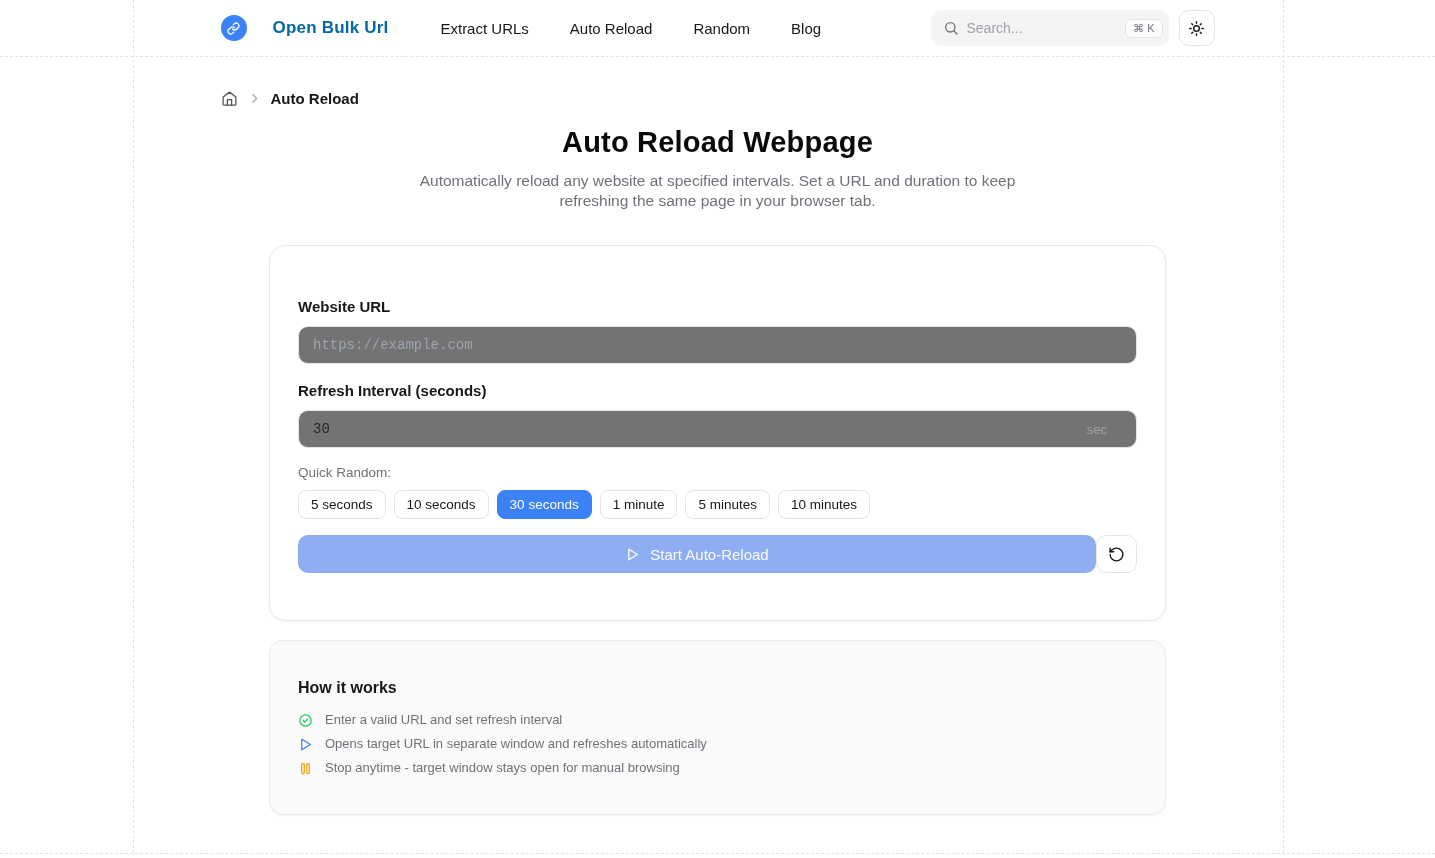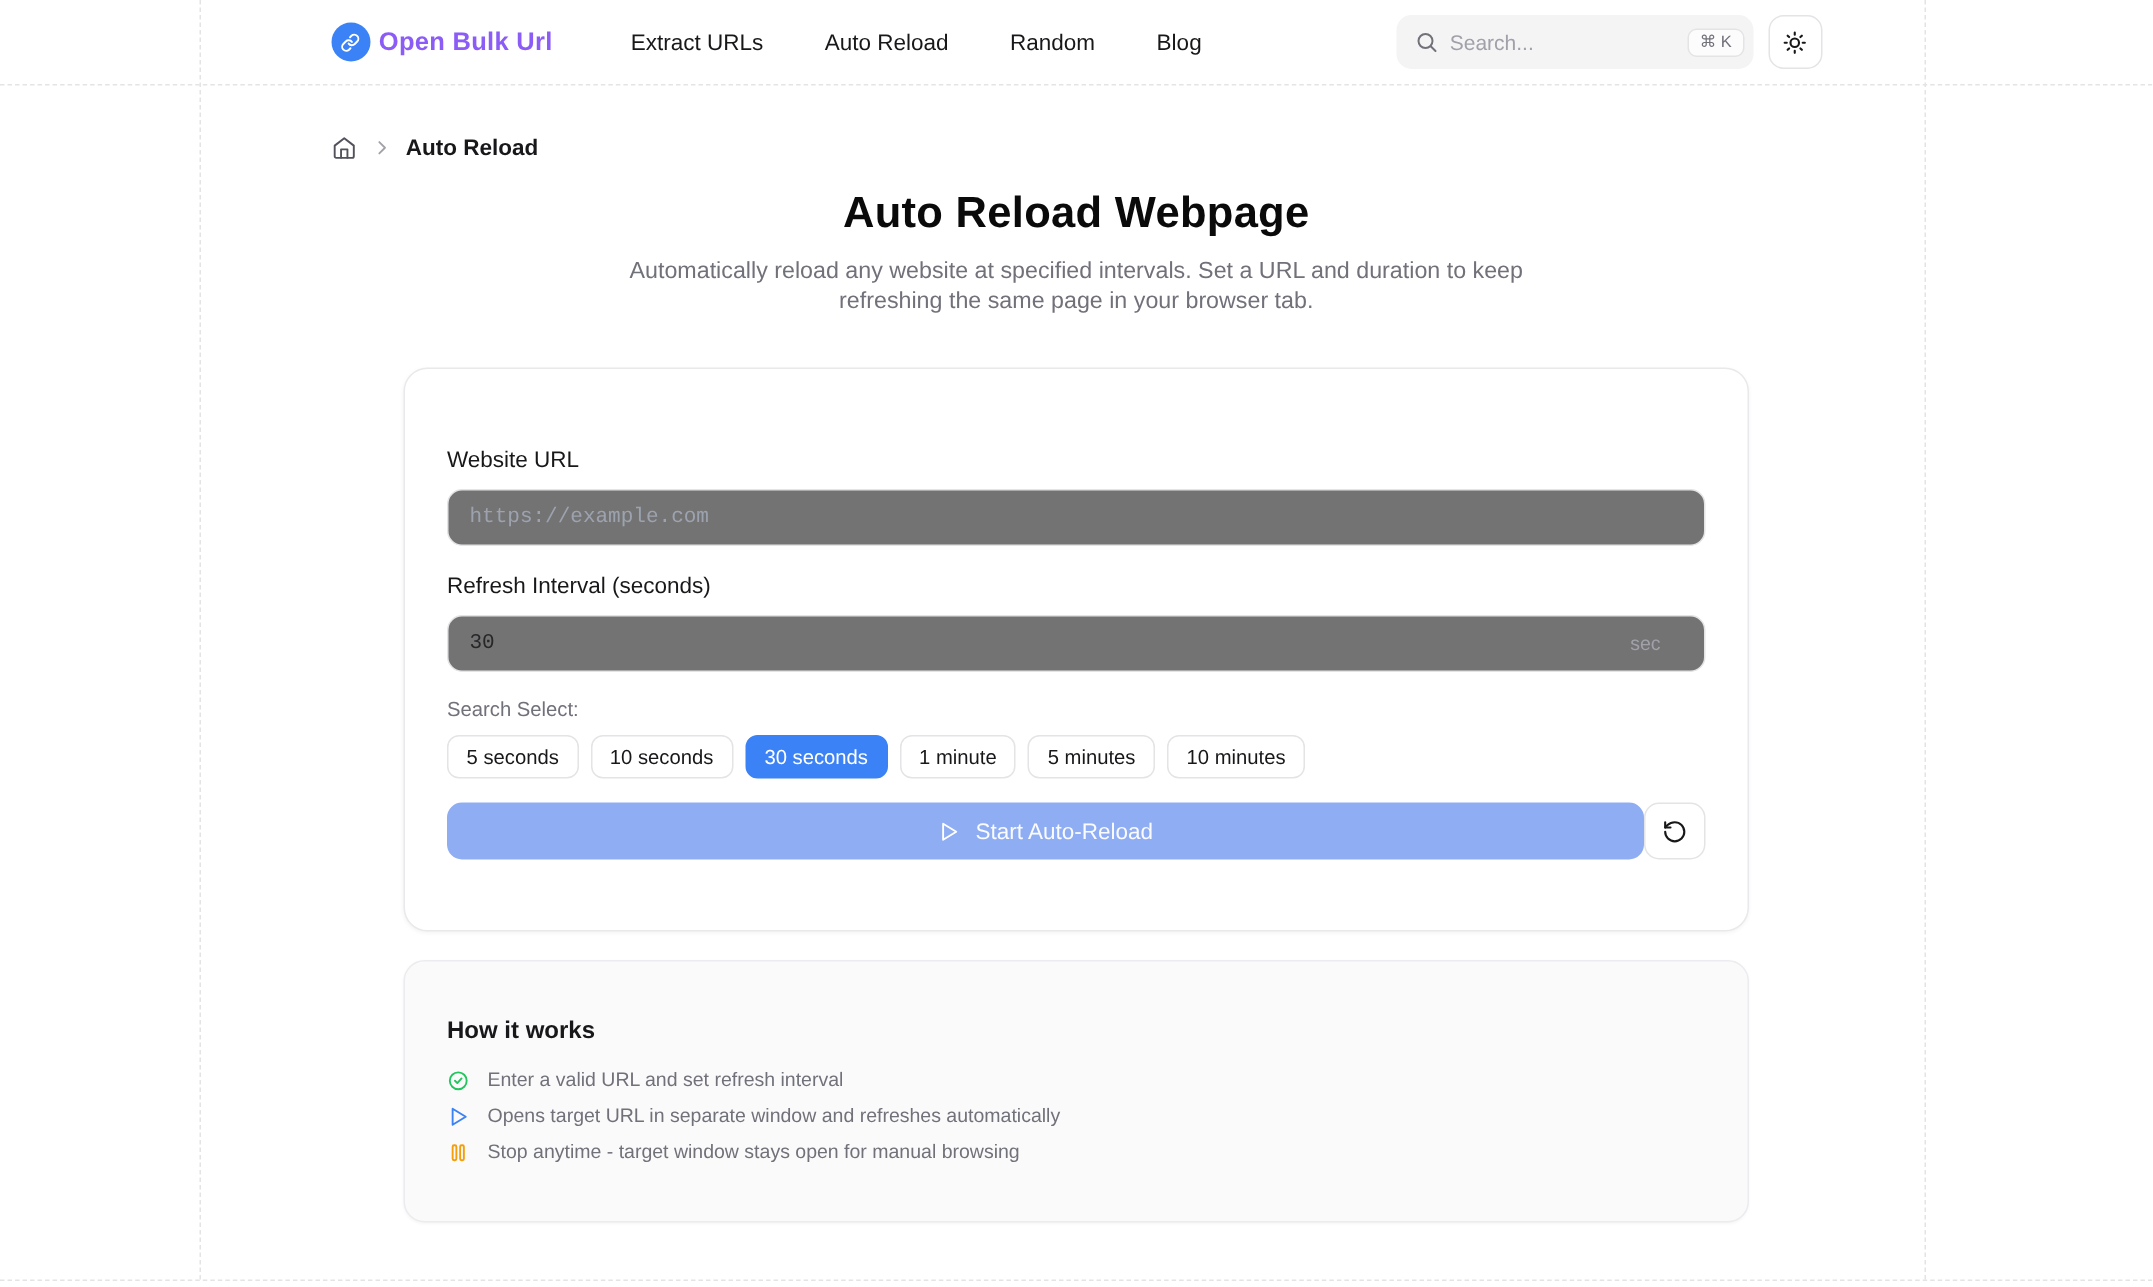--- a/index.html
+++ b/index.html
@@ -10,21 +10,21 @@
   
   .rule-v { position:absolute; top:0; height:853px; width:0; border-left:1px dashed #e4e4e7; z-index:0; }
   .rule-v.left { left:133px; }
   .rule-v.right { left:1283px; }
   .rule-h-bottom { position:absolute; top:853px; left:0; width:1435px; border-top:1px dashed #e4e4e7; }
 
   
   header { position:relative; height:57px; border-bottom:1px dashed #e4e4e7; z-index:1; }
   .container { width:1150px; margin:0 auto; padding:0 78px; }
   .header-inner { display:flex; align-items:center; height:56px; }
-  .logo { display:flex; align-items:center; gap:6px; text-decoration:none; color:#8b5cf6; cursor:pointer; }
+  .logo { display:flex; align-items:center; gap:26px; text-decoration:none; color:#0369a1; cursor:pointer; }
   .logo-badge { width:26px; height:26px; border-radius:50%; background:#3b82f6; display:flex; align-items:center; justify-content:center; flex:0 0 auto; }
   .brand { font-size:17px; font-weight:700; letter-spacing:.2px; }
   nav.main-nav { display:flex; gap:41px; margin-left:52px; }
   .nav-link { font-size:15px; color:#18181b; text-decoration:none; cursor:pointer; }
   .search-box { margin-left:auto; width:238px; height:36px; background:#f4f4f5; border-radius:10px; display:flex; align-items:center; gap:8px; padding:0 6px 0 12px; cursor:text; }
   .search-box .ph { font-size:14px; color:#a1a1aa; flex:1; }
   .kbd { font-size:11px; color:#71717a; background:#fcfcfd; border:1px solid #e4e4e7; border-radius:6px; padding:3px 7px; line-height:1; white-space:nowrap; }
   .theme-btn { margin-left:10px; width:36px; height:36px; border-radius:10px; border:1px solid #e4e4e7; background:#fff; display:flex; align-items:center; justify-content:center; cursor:pointer; }
 
   main { position:relative; z-index:1; }
@@ -35,21 +35,21 @@
   .breadcrumb .sep { display:flex; color:#a1a1aa; }
   .breadcrumb .current { font-size:15px; font-weight:600; color:#18181b; }
 
   
   .hero { text-align:center; margin-top:19px; }
   .hero h1 { font-size:29px; font-weight:700; color:#0a0a0a; letter-spacing:.2px; }
   .hero p { margin:12px auto 0; max-width:620px; font-size:15.5px; line-height:20px; color:#71717a; }
 
   
   .card { width:897px; margin:34px auto 0; background:#fff; border:1px solid #e9e9ec; border-radius:16px; box-shadow:0 1px 3px rgba(0,0,0,.05); padding:52px 28px 47px; }
-  .field-label { display:block; font-size:15px; font-weight:400; color:#18181b; margin-bottom:11px; }
+  .field-label { display:block; font-size:15px; font-weight:700; color:#18181b; margin-bottom:11px; }
   .text-input { width:100%; height:38px; border:1px solid #e4e4e7; border-radius:10px; padding:0 14px; font-family:"Liberation Mono","DejaVu Sans Mono",monospace; font-size:14px; color:#27272a; outline:none; background:#737373; }
   .text-input::placeholder { color:#9ca3af; }
   .group-interval { margin-top:18px; }
   .interval-wrap { position:relative; }
   .interval-wrap .unit { position:absolute; right:30px; top:50%; transform:translateY(-50%); font-size:13px; color:#a1a1aa; }
   .quick { margin-top:17px; }
   .quick-label { font-size:13.5px; color:#71717a; }
   .chips { display:flex; gap:8px; margin-top:10px; }
   .chip { font-family:"Liberation Sans",sans-serif; font-size:13.5px; color:#18181b; background:#fff; border:1px solid #e4e4e7; border-radius:8px; padding:0 12px; height:29px; display:flex; align-items:center; cursor:pointer; }
   .chip.selected { background:#3b82f6; border-color:#3b82f6; color:#fff; }
@@ -146,21 +146,21 @@
 
       <div class="group-interval">
         <label class="field-label">Refresh Interval (seconds)</label>
         <div class="interval-wrap">
           <input class="text-input" type="text" value="30" style="">
           <span class="unit">sec</span>
         </div>
       </div>
 
       <div class="quick">
-        <div class="quick-label">Search Select:</div>
+        <div class="quick-label">Quick Random:</div>
         <div class="chips">
           <button class="chip">5 seconds</button>
           <button class="chip">10 seconds</button>
           <button class="chip selected">30 seconds</button>
           <button class="chip">1 minute</button>
           <button class="chip">5 minutes</button>
           <button class="chip">10 minutes</button>
         </div>
       </div>
 

